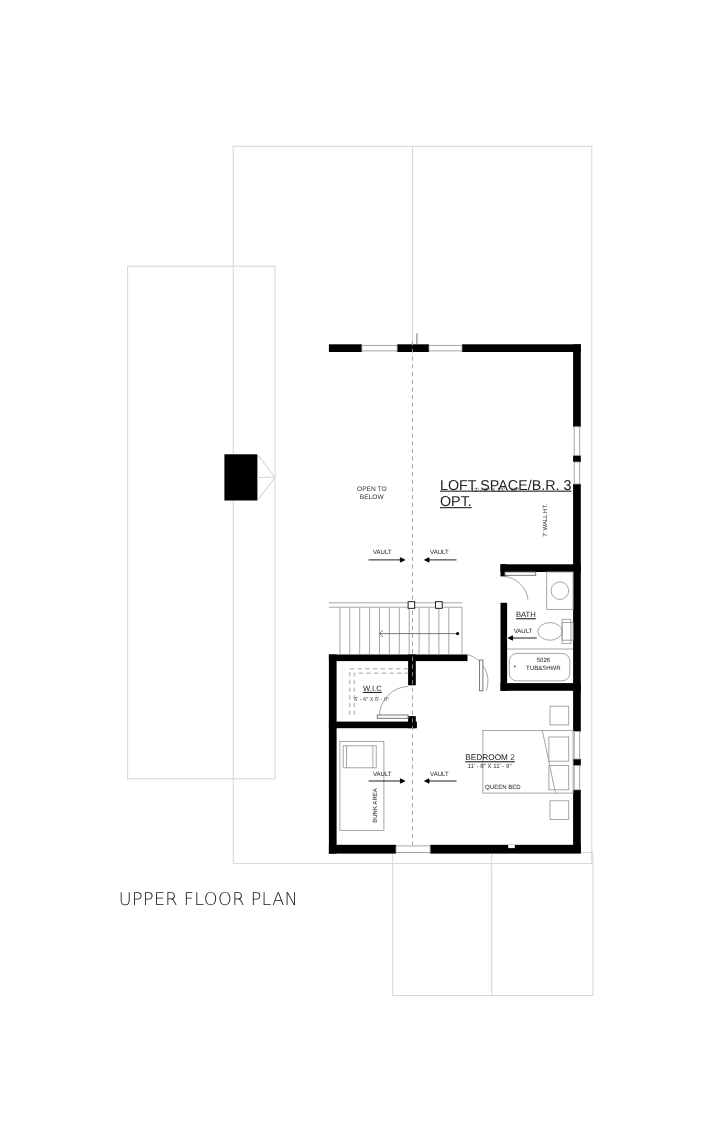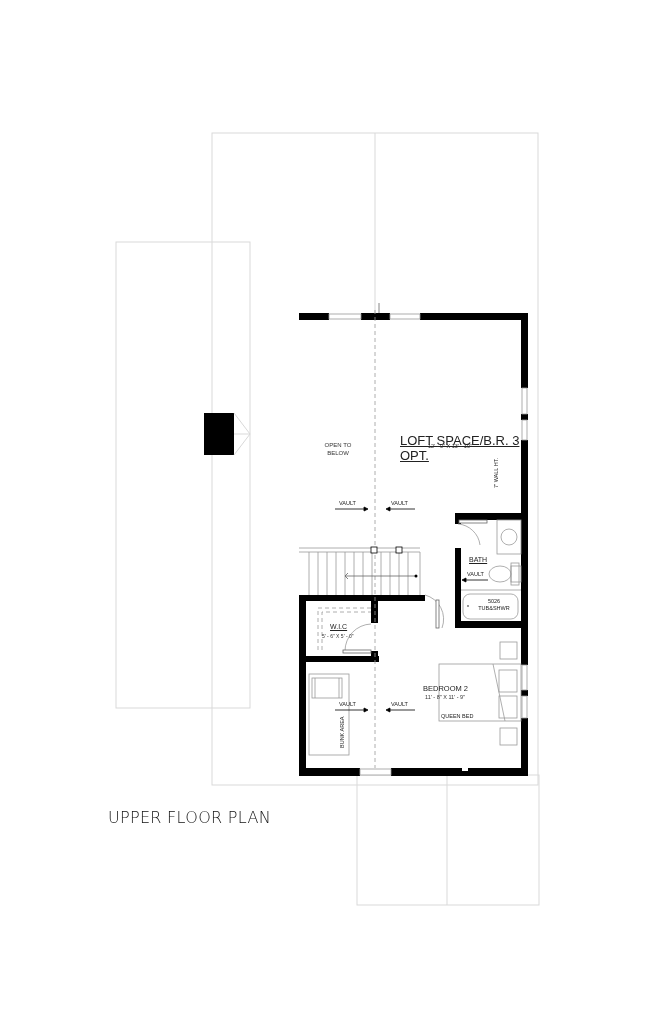--- a/index.html
+++ b/index.html
@@ -169,21 +169,21 @@
 <div style="position:absolute;left:469px;top:556px;font-size:7px;text-decoration:underline;color:#222;">BATH</div>
 <div style="position:absolute;left:467px;top:571px;font-size:5.5px;color:#222;">VAULT</div>
 <div style="position:absolute;left:470px;top:598px;width:48px;text-align:center;font-size:5.5px;line-height:7px;color:#222;">
   <div>5026</div>
   <div>TUB&amp;SHWR</div>
 </div>
 
 <div style="position:absolute;left:330px;top:623px;font-size:7px;text-decoration:underline;color:#222;">W.I.C</div>
 <div style="position:absolute;left:322px;top:633px;font-size:5px;color:#333;">5' - 6" X 5' - 0"</div>
 
-<div style="position:absolute;left:423px;top:684px;font-size:7.5px;color:#222;">BEDROOM 2</div>
+<div style="position:absolute;left:423px;top:684px;font-size:7.5px;text-decoration:underline;color:#222;">BEDROOM 2</div>
 <div style="position:absolute;left:425px;top:694px;font-size:5.5px;color:#333;">11' - 8" X 11' - 9"</div>
 <div style="position:absolute;left:441px;top:713px;font-size:5.5px;color:#222;">QUEEN BED</div>
 
 <div style="position:absolute;left:339px;top:701px;font-size:5.5px;color:#222;">VAULT</div>
 <div style="position:absolute;left:391px;top:701px;font-size:5.5px;color:#222;">VAULT</div>
 
 <div style="position:absolute;left:339px;top:748px;font-size:5.5px;color:#222;transform:rotate(-90deg);transform-origin:left top;white-space:nowrap;">BUNK AREA</div>
 
 <div class="title-text">UPPER FLOOR PLAN</div>
 

